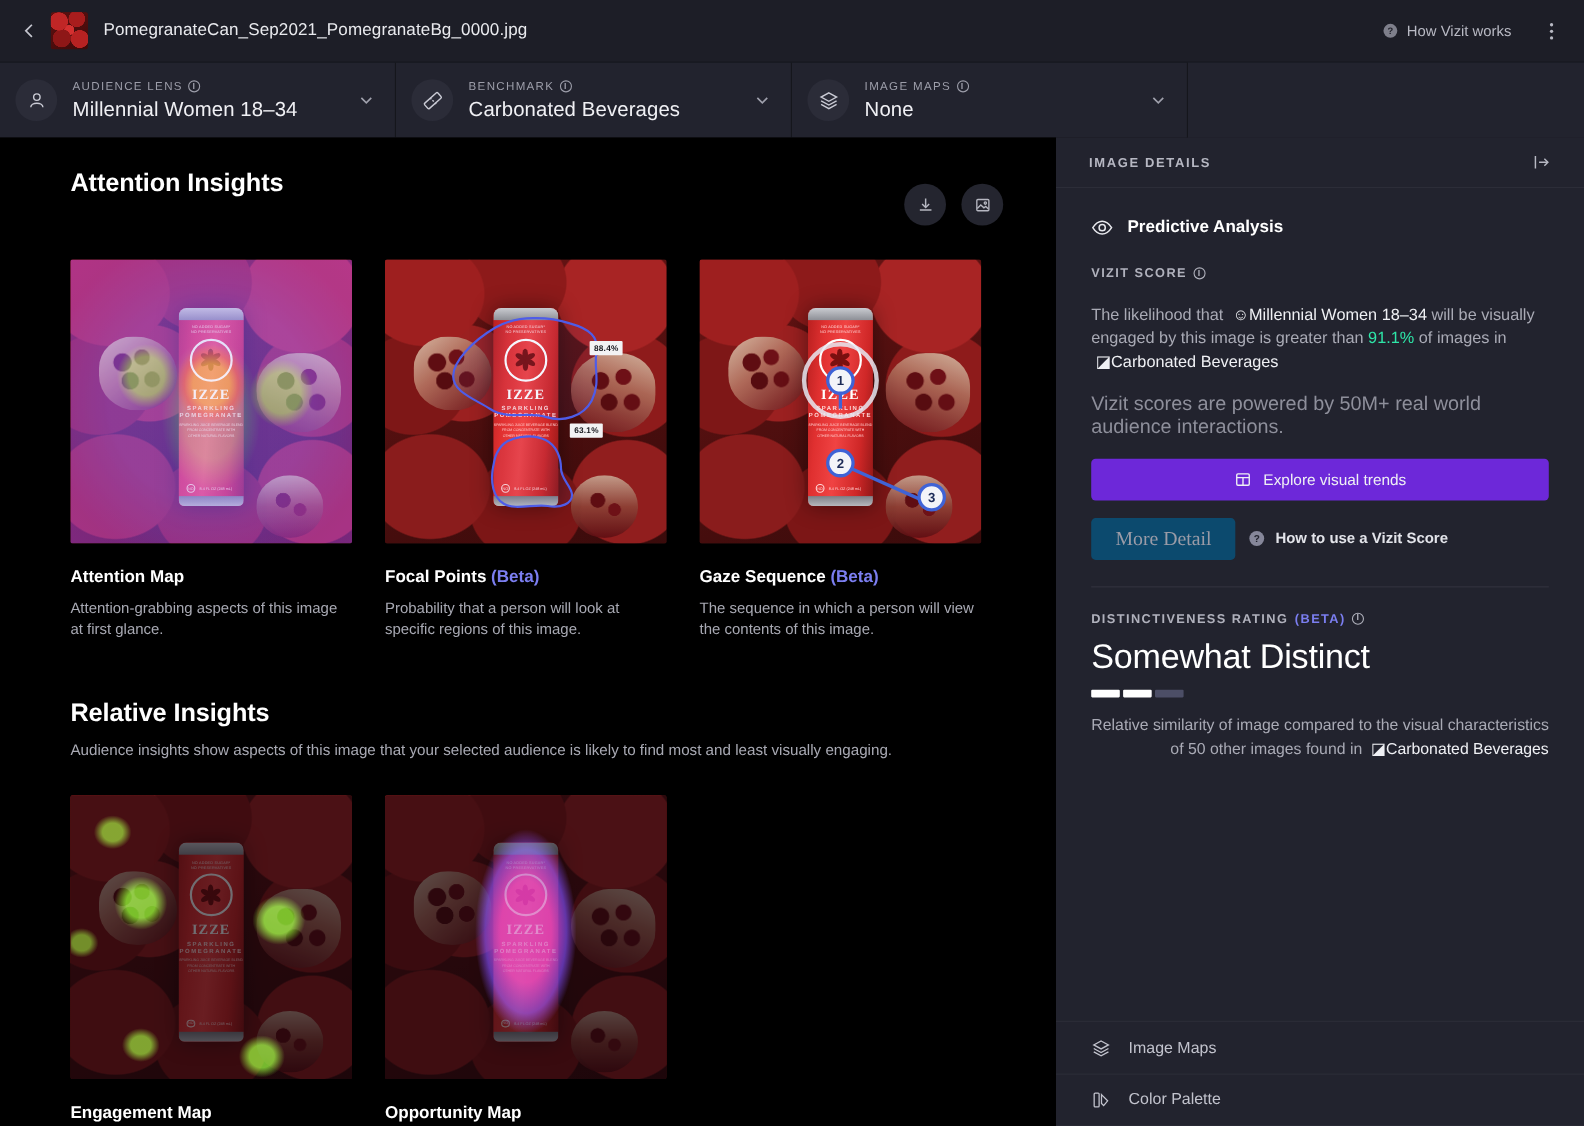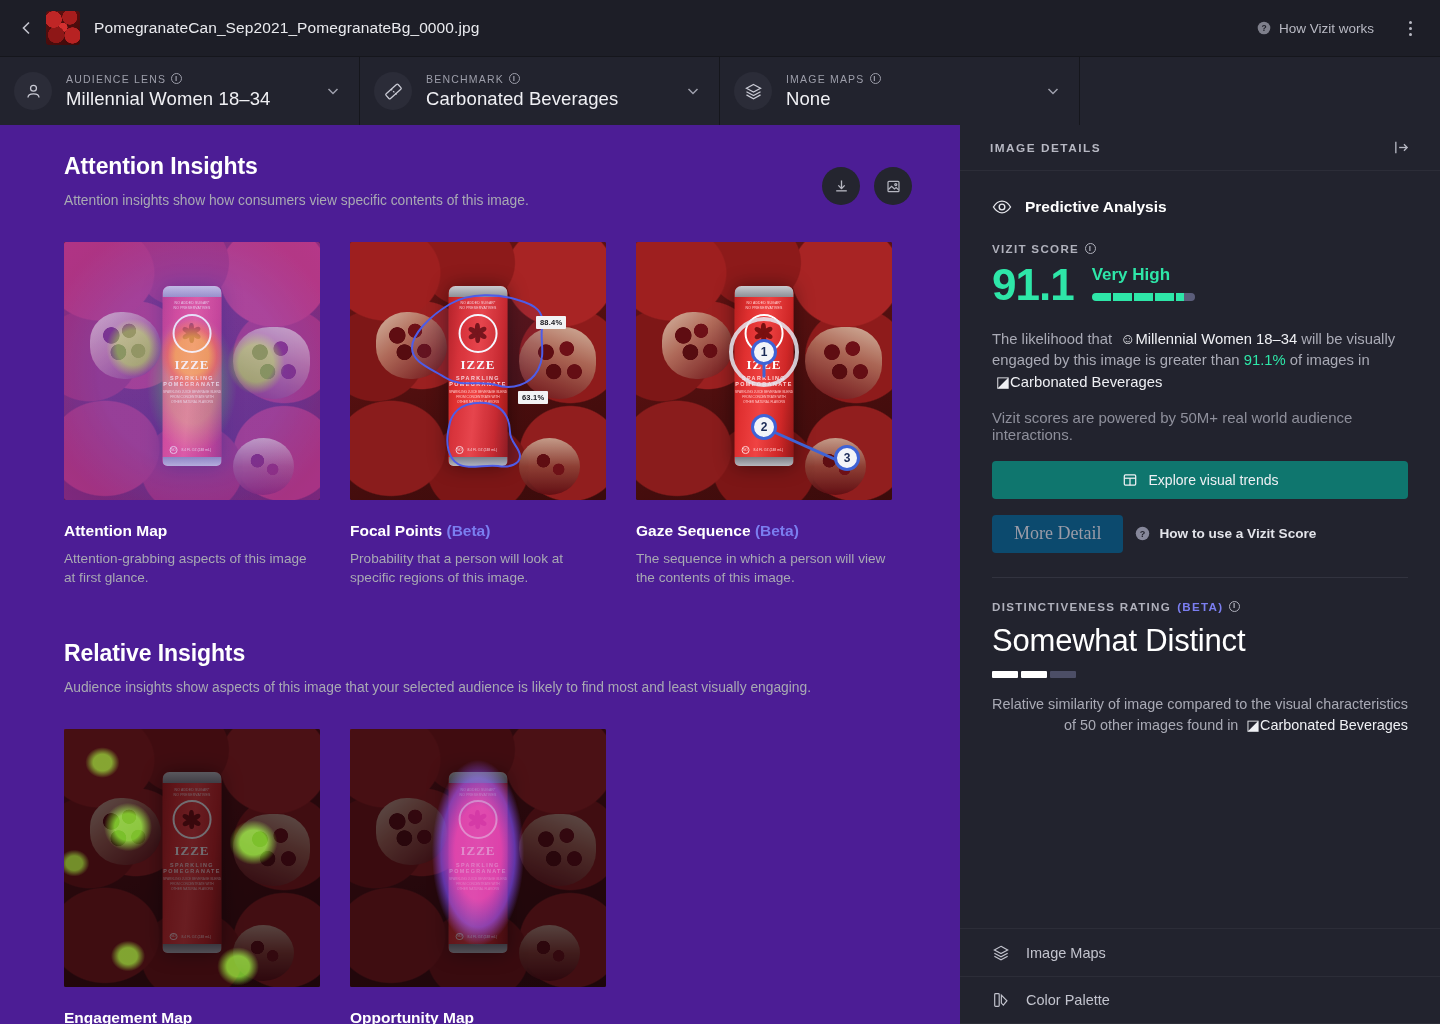--- a/index.html
+++ b/index.html
@@ -79,21 +79,21 @@
     font-size: 18.5px; color: #f0f0f4; white-space: nowrap;
     overflow: hidden; text-overflow: ellipsis; letter-spacing: .1px;
   }
   .chev { color: #9fa0ac; flex: 0 0 auto; }
 
   
   .body { flex: 1; display: flex; min-height: 0; }
 
   
   .main {
-    flex: 1; background: #4c1d95; padding: 28px 48px 0 64px;
+    flex: 1; background: #000000; padding: 28px 48px 0 64px;
     overflow: hidden; position: relative;
   }
   .section-head { display: flex; align-items: flex-start; }
   .section-head-text { flex: 1; }
   h2.section-title {
     font-size: 23px; font-weight: 700; color: #ffffff; letter-spacing: -.1px;
   }
   .section-sub {
     margin-top: 11px; font-size: 13.8px; color: #a8a9b3; line-height: 1.45;
     max-width: 830px;
@@ -295,24 +295,24 @@
   .vs-bar { margin-top: 8px; display: flex; gap: 2px; }
   .vs-bar i { width: 19px; height: 8px; background: #2ee6a8; display: block; }
   .vs-bar i:first-child { border-radius: 4px 0 0 4px; }
   .vs-bar i.partial {
     border-radius: 0 4px 4px 0; background: linear-gradient(90deg, #2ee6a8 0 42%, #5b5d7a 42%);
   }
 
   .vs-desc { margin-top: 22px; font-size: 14.8px; color: #a9aab5; line-height: 1.44; }
   .vs-desc .hi-white { color: #eff0f4; }
   .vs-desc .hi-green { color: #2ee6a8; }
-  .vs-note { margin-top: 16px; font-size: 15px; color: #8e8f9b; }
+  .vs-note { margin-top: 16px; font-size: 18px; color: #8e8f9b; }
 
   .btn-wide {
-    margin-top: 18px; height: 38px; width: 100%; background: #0f766e;
+    margin-top: 18px; height: 38px; width: 100%; background: #6d28d9;
     border: none; border-radius: 4px; color: #eff0f4; font-size: 14px;
     display: flex; align-items: center; justify-content: center; gap: 11px;
     cursor: pointer; font-family: "Liberation Sans", sans-serif;
   }
   .row-actions { margin-top: 16px; display: flex; align-items: center; gap: 12px; }
   .btn-more {
     height: 38px; padding: 0 22px; background: #0c4a6e; border: none; border-radius: 4px;
     color: #9a9ba7; font-size: 18px; cursor: pointer;
     font-family: Liberation Serif, serif;
   }
@@ -446,21 +446,20 @@
     <div class="sel-rest"></div>
   </div>
 
   <div class="body">
 
     <div class="main">
 
       <div class="section-head">
         <div class="section-head-text">
           <h2 class="section-title">Attention Insights</h2>
-          <div class="section-sub">Attention insights show how consumers view specific contents of this image.</div>
         </div>
         <div class="head-actions">
           <div class="round-btn">
             <svg width="17" height="17" viewBox="0 0 18 18" fill="none" stroke="currentColor" stroke-width="1.4">
               <path d="M9 2.6 V11"></path>
                 <path d="M5.6 7.8 L9 11.2 L12.4 7.8"></path>
                 <path d="M3.4 13.6 H14.6"></path>
             </svg>
           </div>
           <div class="round-btn">
@@ -697,33 +696,20 @@
             <circle cx="11" cy="11" r="3.1"></circle>
           </svg>
           <div class="pa-title">Predictive Analysis</div>
         </div>
 
         <div class="vs-label">
           <span>VIZIT SCORE</span>
           <i class="info-i">i</i>
         </div>
 
-        <div class="vs-row">
-          <div class="vs-num">91.1</div>
-          <div class="vs-right">
-            <div class="vs-rating">Very High</div>
-            <div class="vs-bar">
-              <i></i>
-                <i></i>
-                <i></i>
-                <i></i>
-                <i class="partial"></i>
-            </div>
-          </div>
-        </div>
 
         <div class="vs-desc">
           <span>The likelihood that</span>
           <span class="hi-white">&nbsp;☺</span><span class="hi-white">Millennial Women 18–34</span>
           <span>will be visually engaged by this image is greater than</span>
           <span class="hi-green">91.1%</span>
           <span>of images in</span>
           <span class="hi-white">&nbsp;◪</span><span class="hi-white">Carbonated Beverages</span>
         </div>
 

